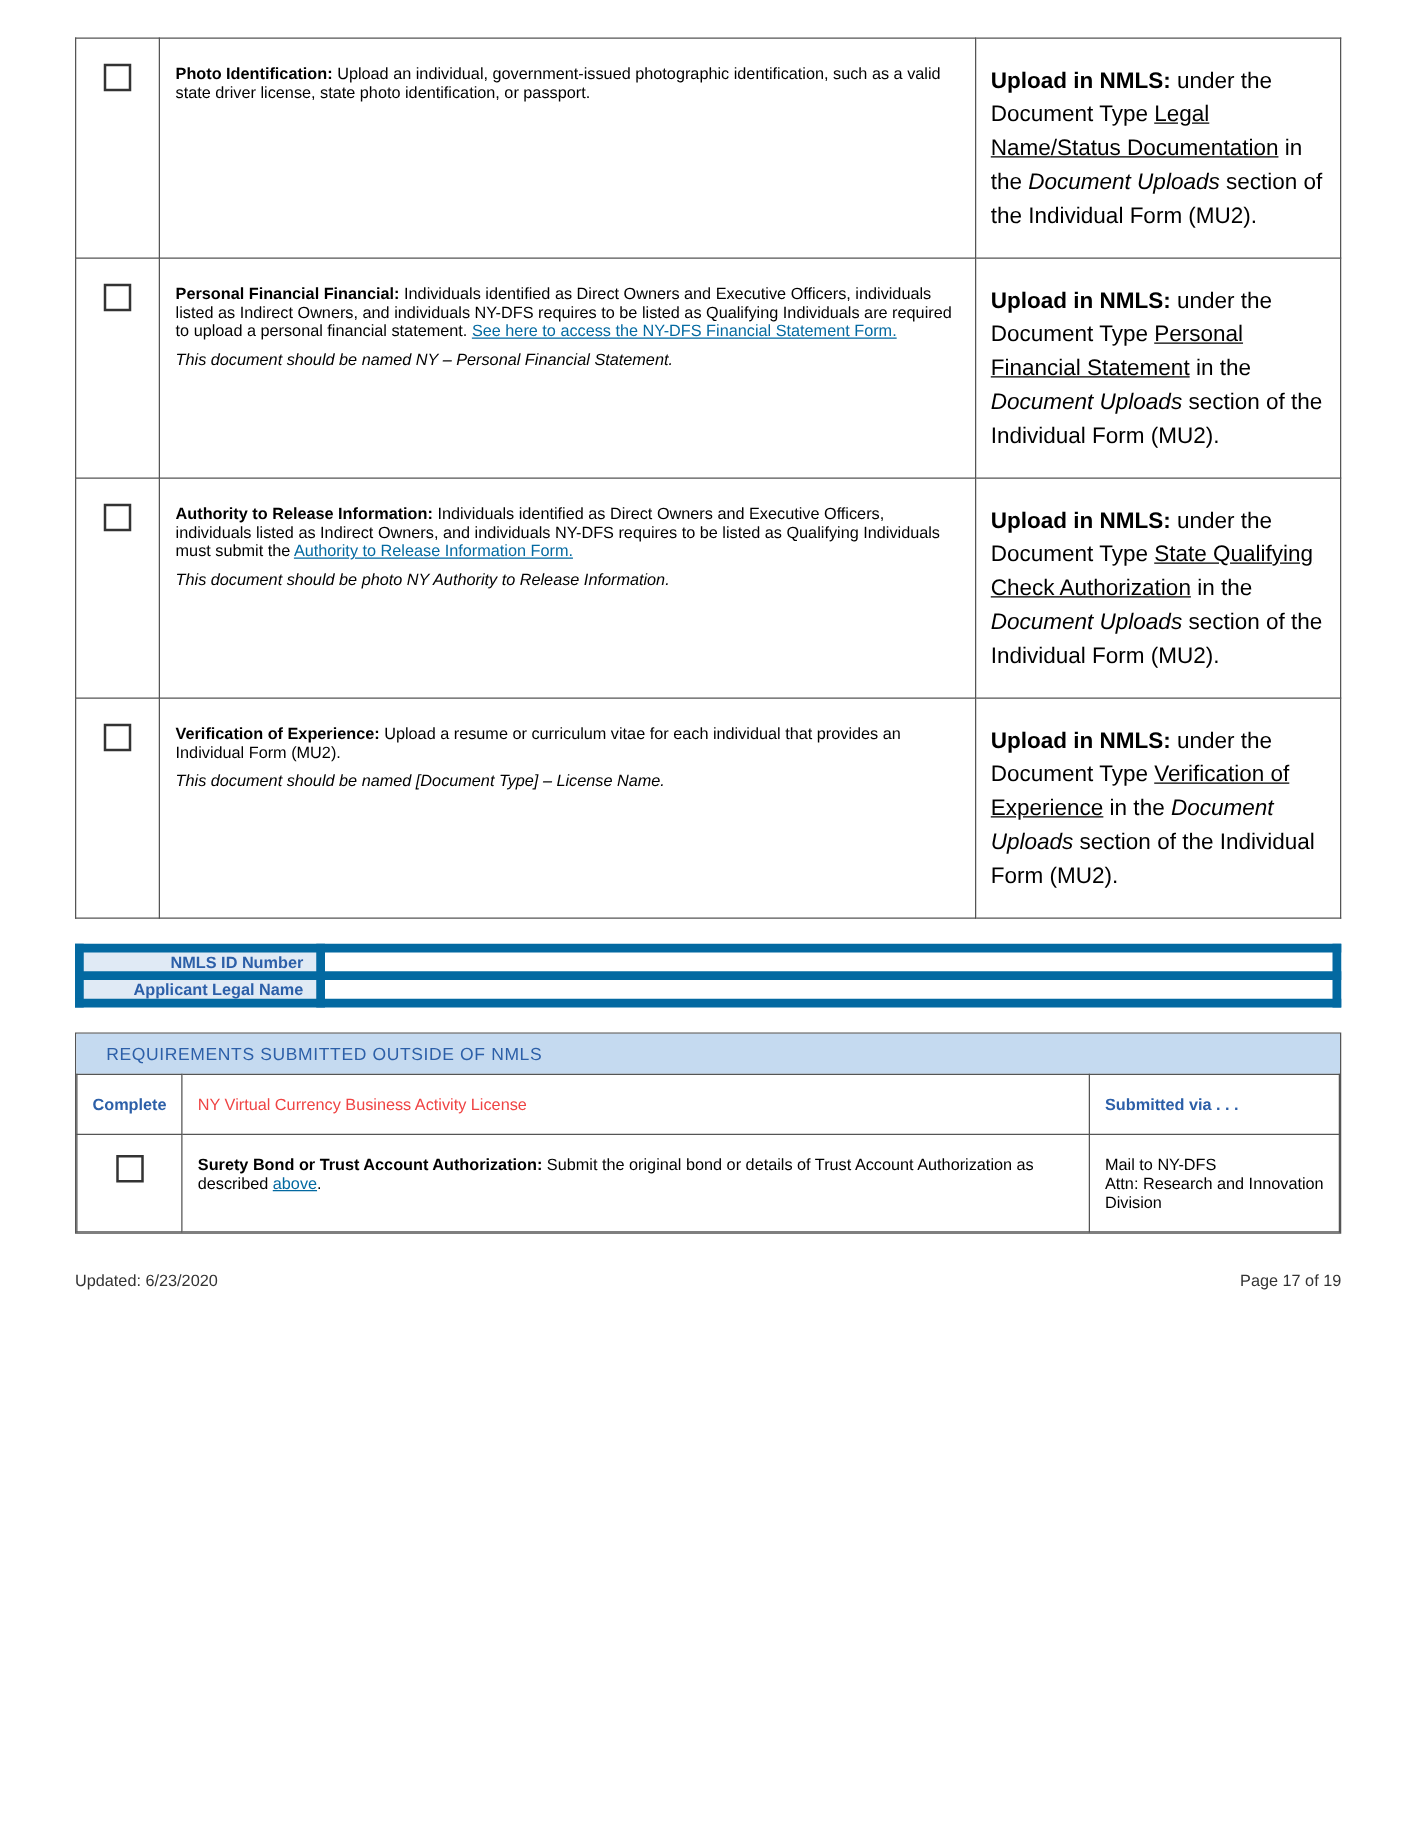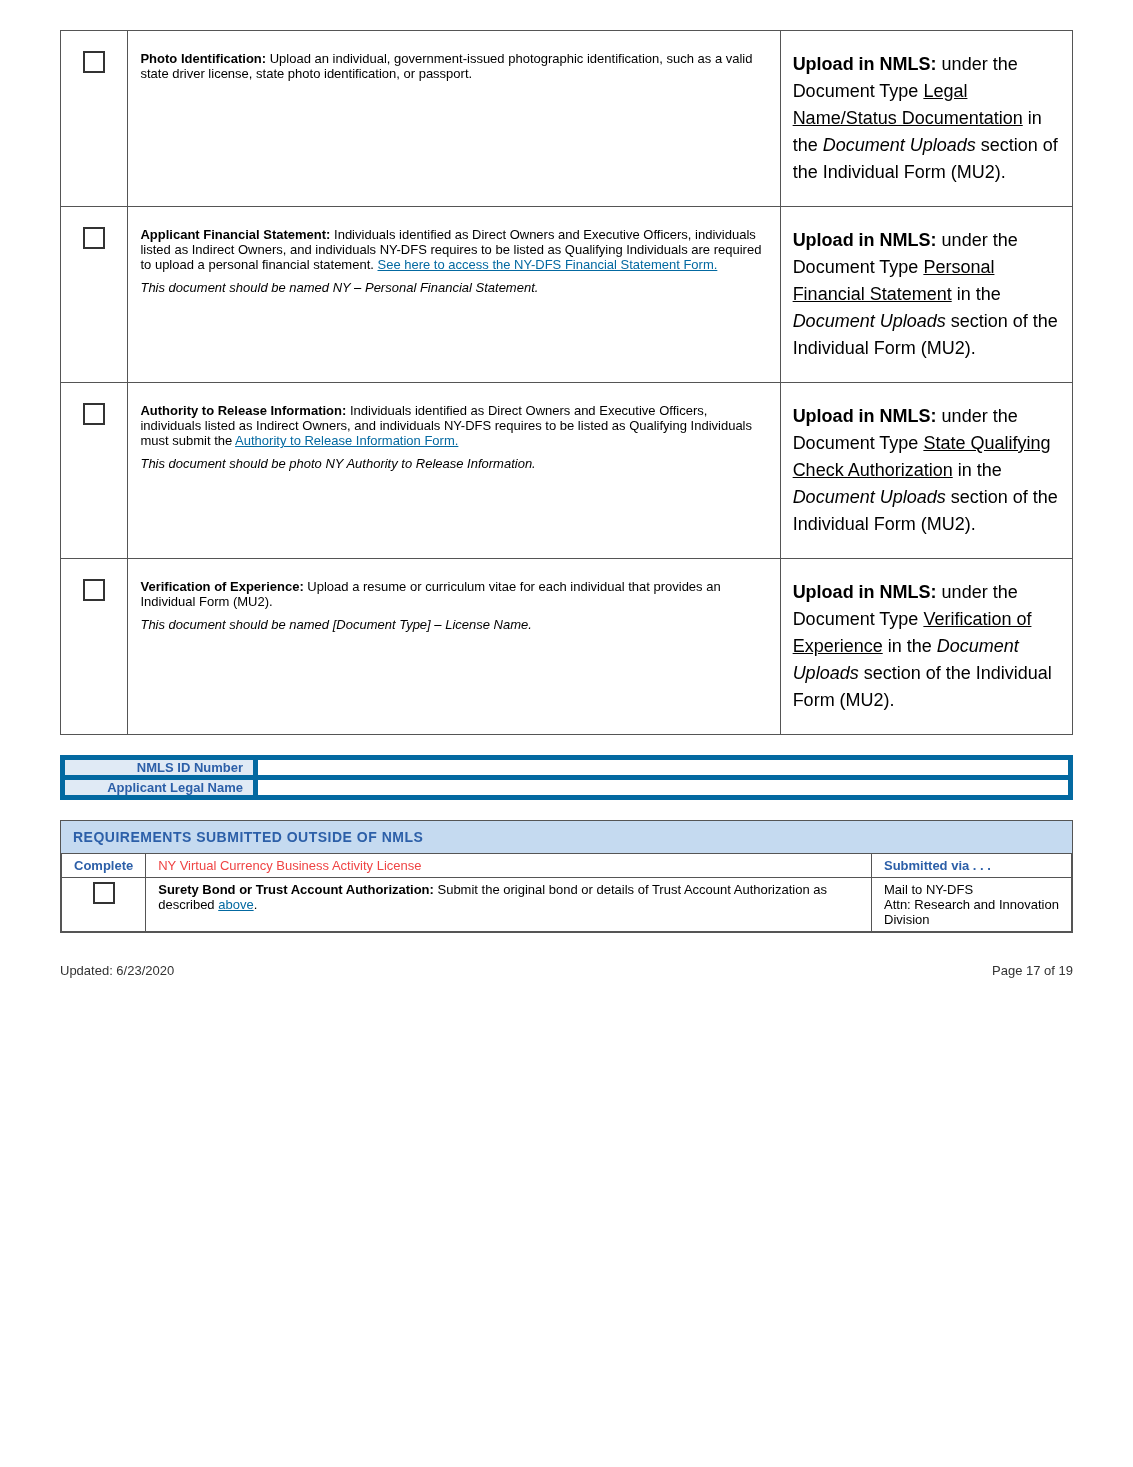--- a/index.html
+++ b/index.html
@@ -48,21 +48,21 @@
     .underline { text-decoration: underline; }
     .bold { font-weight: bold; }
 
     
     .nmls-table {
       width: 100%;
       border-collapse: collapse;
       margin-bottom: 20px;
     }
     .nmls-table td {
-      border: 5px solid #0369a1;
+      border: 7px solid #0369a1;
       padding: 0 10px;
     }
     .nmls-label {
       background: #e0eaf5;
       color: #2c5fa8;
       font-weight: bold;
       text-align: right;
       width: 180px;
       font-size: 13px;
     }
@@ -72,32 +72,32 @@
 
     
     .req-section {
       width: 100%;
       border: 1px solid #555;
       margin-bottom: 20px;
     }
     .req-header {
       background: #c5daf0;
       color: #2c5fa8;
-      font-weight: bold;
+      font-weight: normal;
       font-size: 14px;
-      padding: 8px 12px;
+      padding: 8px 24px;
       letter-spacing: 0.5px;
     }
     .req-table {
       width: 100%;
       border-collapse: collapse;
     }
     .req-table td {
       border: 1px solid #555;
-      padding: 4px 12px;
+      padding: 16px 12px;
       vertical-align: top;
     }
     .req-col-complete {
       width: 80px;
       color: #2c5fa8;
       font-weight: bold;
       font-size: 13px;
       text-align: center;
       vertical-align: middle;
     }
@@ -145,21 +145,21 @@
       </p>
     </td>
   </tr>
 
   <tr>
     <td class="checkbox-cell">
       <div class="checkbox-box"></div>
     </td>
     <td class="desc-cell">
       <p>
-        <span class="bold">Applicant Financial Statement:</span><span> Individuals identified as Direct Owners and Executive Officers, individuals listed as Indirect Owners, and individuals NY-DFS requires to be listed as Qualifying Individuals are required to upload a personal financial statement. </span><a href="#" class="underline">See here to access the NY-DFS Financial Statement Form.</a>
+        <span class="bold">Personal Financial Financial:</span><span> Individuals identified as Direct Owners and Executive Officers, individuals listed as Indirect Owners, and individuals NY-DFS requires to be listed as Qualifying Individuals are required to upload a personal financial statement. </span><a href="#" class="underline">See here to access the NY-DFS Financial Statement Form.</a>
       </p>
       <p style="margin-top:8px;">
         <em>This document should be named NY – Personal Financial Statement.</em>
       </p>
     </td>
     <td class="upload-cell">
       <p>
         <strong>Upload in NMLS:</strong><span> under the Document Type </span><span class="underline">Personal Financial Statement</span><span> in the </span><em>Document Uploads</em><span> section of the Individual Form (MU2).</span>
       </p>
     </td>

